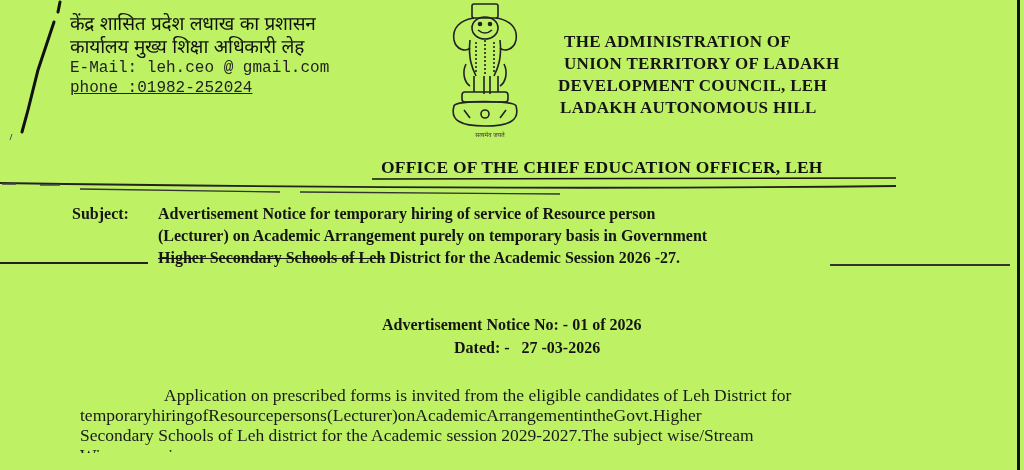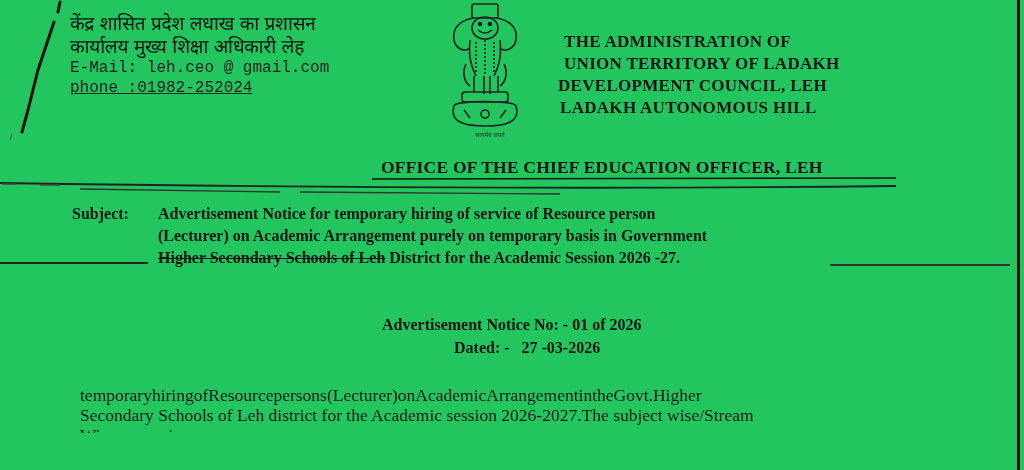--- a/index.html
+++ b/index.html
@@ -12,21 +12,21 @@
       height: 470px;
       overflow: hidden;
       position: relative;
       font-family: "Liberation Serif", "DejaVu Serif", serif;
       color: #151515;
     }
     .page {
       position: absolute;
       left: 0; top: 0;
       width: 1024px; height: 470px;
-      background: #22c55e;
+      background: #bef264;
     }
     .right-border {
       position: absolute;
       left: 1017px; top: 0;
       width: 3px; height: 470px;
       background: #111;
     }
     .scan-slash {
       position: absolute;
       left: 8px; top: 0;
@@ -229,32 +229,33 @@
   </div>
   <div class="subject-strike-lead"></div>
   <div class="subject-strike-tail"></div>
 
   <div class="notice-head">
     <div class="notice-no">Advertisement Notice No: - 01 of 2026</div>
     <div class="notice-date">Dated: -   27 -03-2026</div>
   </div>
 
   <div class="body-text">
+    <span class="body-line first">Application on prescribed forms is invited from the eligible candidates of Leh District for</span>
     <span class="body-line justify">
       <span>temporary</span>
       <span>hiring</span>
       <span>of</span>
       <span>Resource</span>
       <span>persons</span>
       <span>(Lecturer)on</span>
       <span>Academic</span>
       <span>Arrangement</span>
       <span>in</span>
       <span>the</span>
       <span>Govt.</span>
       <span>Higher</span>
     </span>
-    <span class="body-line">Secondary Schools of Leh district for the Academic session 2026-2027.The subject wise/Stream</span>
+    <span class="body-line">Secondary Schools of Leh district for the Academic session 2029-2027.The subject wise/Stream</span>
     <span class="body-line" style="height:8px;overflow:hidden;">Wise vacancies...</span>
   </div>
 
   <div class="right-border"></div>
 </div>
 
 </body></html>

